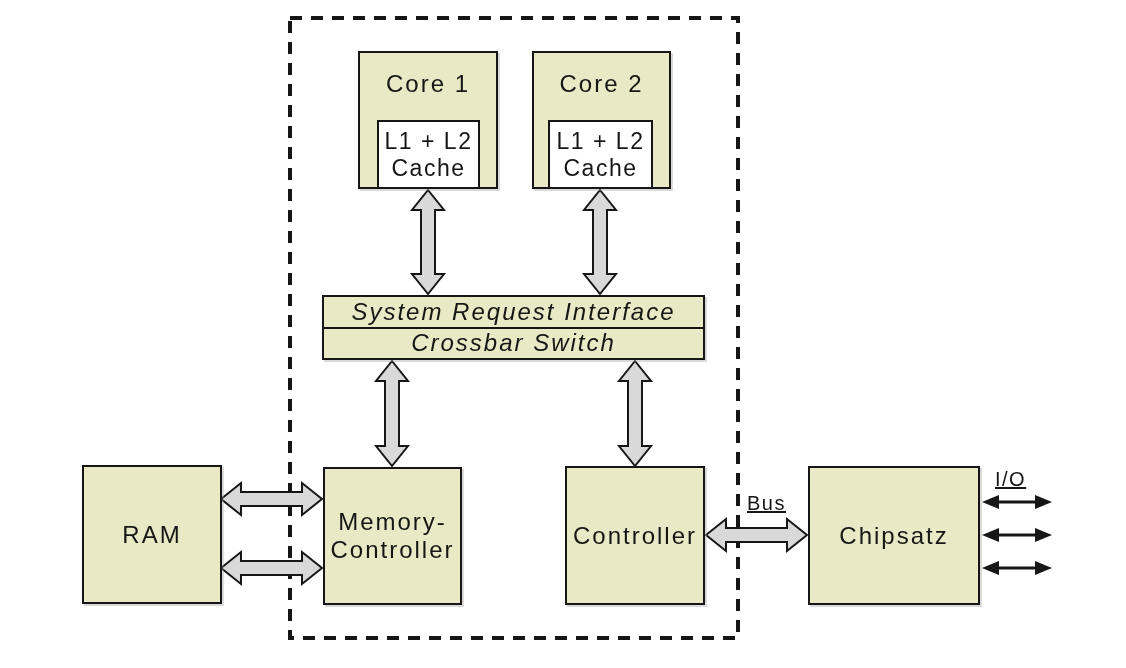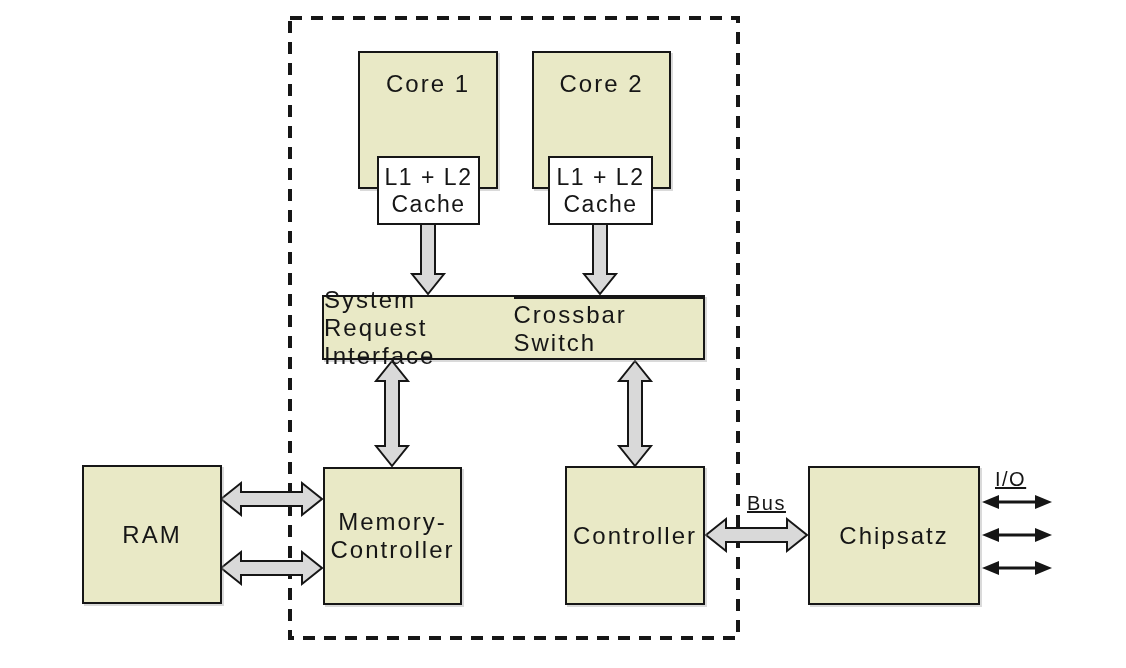--- a/index.html
+++ b/index.html
@@ -43,32 +43,33 @@
     background: var(--box-fill, #e9e9c6);
     border: 2px solid var(--line, #161616);
     box-shadow: 2px 2px 0 rgba(150,150,150,0.35);
     display: flex;
     align-items: center;
     justify-content: center;
     text-align: center;
     font-size: 24px;
     letter-spacing: 2px;
   }
-  .box.white { background: var(--cache-fill, #ffffff); box-shadow: none; margin-top: 36px; }
+  .box.white { background: var(--cache-fill, #ffffff); box-shadow: none; }
   .box.top-label { align-items: flex-start; padding-top: 17px; }
   .two-line { line-height: 28px; }
   .cache-text { line-height: 27px; font-size: 23px; letter-spacing: 1.5px; }
   .bar-stack {
     position: absolute;
     box-sizing: border-box;
     border: 2px solid var(--line, #161616);
     background: var(--box-fill, #e9e9c6);
     box-shadow: 2px 2px 0 rgba(150,150,150,0.35);
     display: flex;
-    flex-direction: row;
+    flex-direction: column;
+    font-style: italic;
   }
   .bar-row {
     flex: 1;
     display: flex;
     align-items: center;
     justify-content: center;
     font-size: 24px;
     letter-spacing: 2px;
   }
   .bar-row + .bar-row { border-top: 2px solid var(--line, #161616); }

